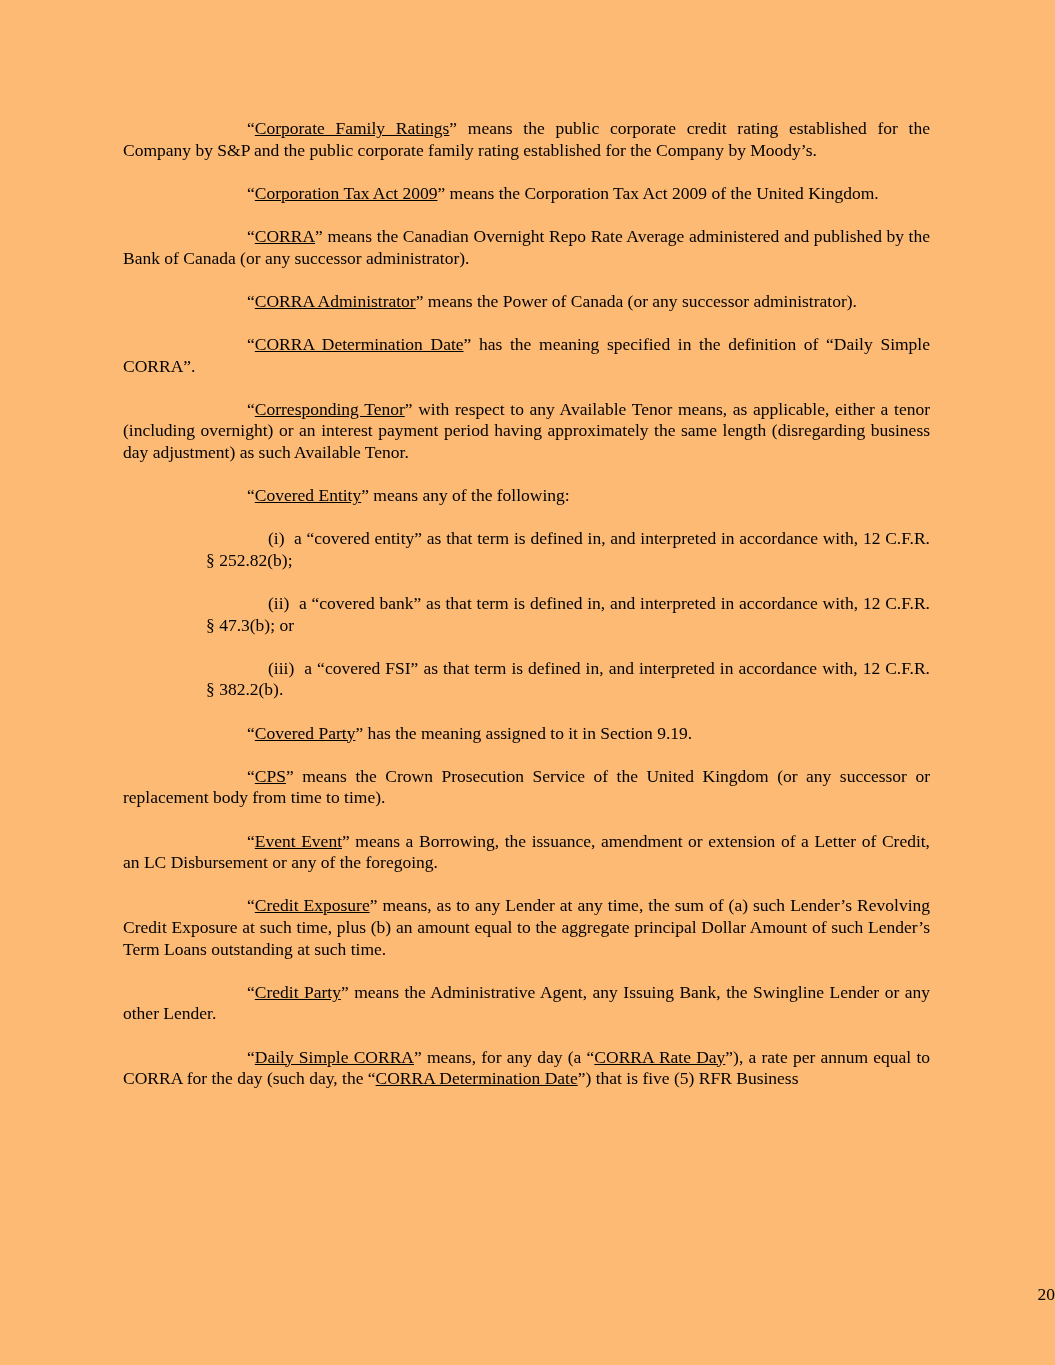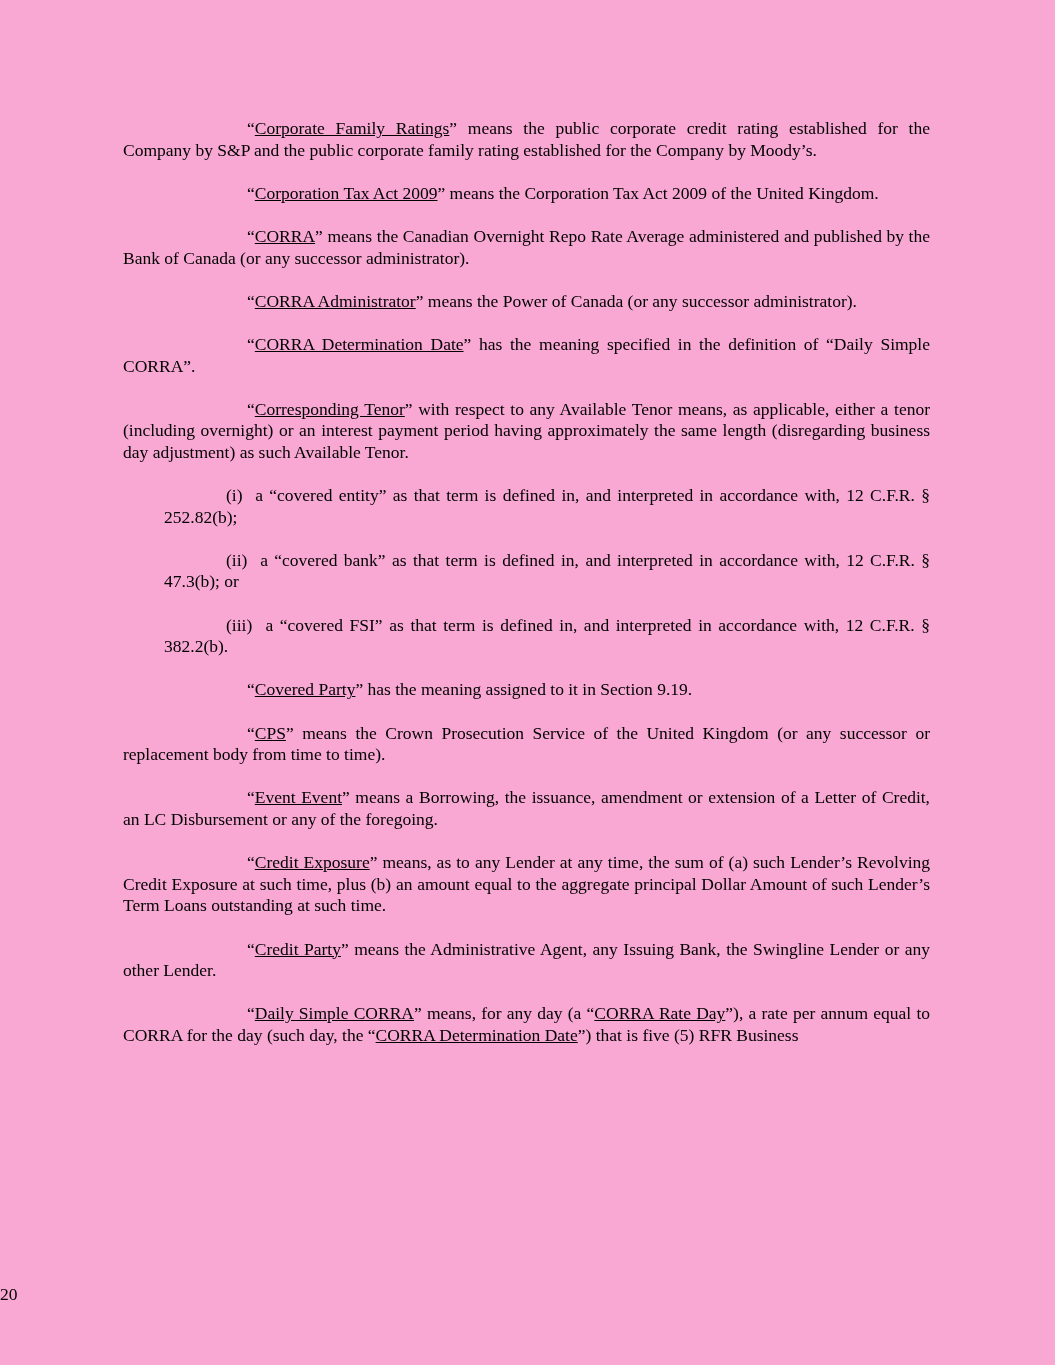--- a/index.html
+++ b/index.html
@@ -5,65 +5,67 @@
   html, body {
     margin: 0;
     padding: 0;
     background: #ffffff;
   }
   .page {
     position: relative;
     width: 1055px;
     height: 1365px;
     margin: 0 auto;
-    background: #f9a8d4;
+    background: #fdba74;
     color: #000000;
     box-sizing: border-box;
     padding: 118px 125px 0 123px;
     overflow: hidden;
     font-family: "Liberation Serif", serif;
   }
   .doc-body {
     font-size: 17.5px;
     line-height: 21.6px;
     text-align: justify;
   }
   .para {
     margin: 0 0 21.6px 0;
     text-indent: 124px;
   }
   .para.list {
-    margin-left: 41px;
+    margin-left: 83px;
     text-indent: 62px;
   }
   .defined-term {
     text-decoration: underline;
   }
   .footer {
     position: absolute;
     left: 0;
     right: 0;
     bottom: 60px;
-    text-align: left;
+    text-align: right;
     font-size: 17.5px;
     font-family: "Liberation Serif", serif;
     color: #000000;
+    padding-left: 47px;
   }
 </style>
 </head>
 <body>
 
 <div class="page">
   <div class="doc-body">
       <p class="para"><span>“</span><span class="defined-term">Corporate Family Ratings</span><span>” means the public corporate credit rating established for the Company by S&amp;P and the public corporate family rating established for the Company by Moody’s.</span></p>
       <p class="para"><span>“</span><span class="defined-term">Corporation Tax Act 2009</span><span>” means the Corporation Tax Act 2009 of the United Kingdom.</span></p>
       <p class="para"><span>“</span><span class="defined-term">CORRA</span><span>” means the Canadian Overnight Repo Rate Average administered and published by the Bank of Canada (or any successor administrator).</span></p>
       <p class="para"><span>“</span><span class="defined-term">CORRA Administrator</span><span>” means the Power of Canada (or any successor administrator).</span></p>
       <p class="para"><span>“</span><span class="defined-term">CORRA Determination Date</span><span>” has the meaning specified in the definition of “Daily Simple CORRA”.</span></p>
       <p class="para"><span>“</span><span class="defined-term">Corresponding Tenor</span><span>” with respect to any Available Tenor means, as applicable, either a tenor (including overnight) or an interest payment period having approximately the same length (disregarding business day adjustment) as such Available Tenor.</span></p>
+      <p class="para"><span>“</span><span class="defined-term">Covered Entity</span><span>” means any of the following:</span></p>
       <p class="para list"><span>(i)&nbsp; a “covered entity” as that term is defined in, and interpreted in accordance with, 12 C.F.R. § 252.82(b);</span></p>
       <p class="para list"><span>(ii)&nbsp; a “covered bank” as that term is defined in, and interpreted in accordance with, 12 C.F.R. § 47.3(b); or</span></p>
       <p class="para list"><span>(iii)&nbsp; a “covered FSI” as that term is defined in, and interpreted in accordance with, 12 C.F.R. § 382.2(b).</span></p>
       <p class="para"><span>“</span><span class="defined-term">Covered Party</span><span>” has the meaning assigned to it in Section 9.19.</span></p>
       <p class="para"><span>“</span><span class="defined-term">CPS</span><span>” means the Crown Prosecution Service of the United Kingdom (or any successor or replacement body from time to time).</span></p>
       <p class="para"><span>“</span><span class="defined-term">Event Event</span><span>” means a Borrowing, the issuance, amendment or extension of a Letter of Credit, an LC Disbursement or any of the foregoing.</span></p>
       <p class="para"><span>“</span><span class="defined-term">Credit Exposure</span><span>” means, as to any Lender at any time, the sum of (a) such Lender’s Revolving Credit Exposure at such time, plus (b) an amount equal to the aggregate principal Dollar Amount of such Lender’s Term Loans outstanding at such time.</span></p>
       <p class="para"><span>“</span><span class="defined-term">Credit Party</span><span>” means the Administrative Agent, any Issuing Bank, the Swingline Lender or any other Lender.</span></p>
       <p class="para"><span>“</span><span class="defined-term">Daily Simple CORRA</span><span>” means, for any day (a “</span><span class="defined-term">CORRA Rate Day</span><span>”), a rate per annum equal to CORRA for the day (such day, the “</span><span class="defined-term">CORRA Determination Date</span><span>”) that is five (5) RFR Business</span></p>
     </div>

